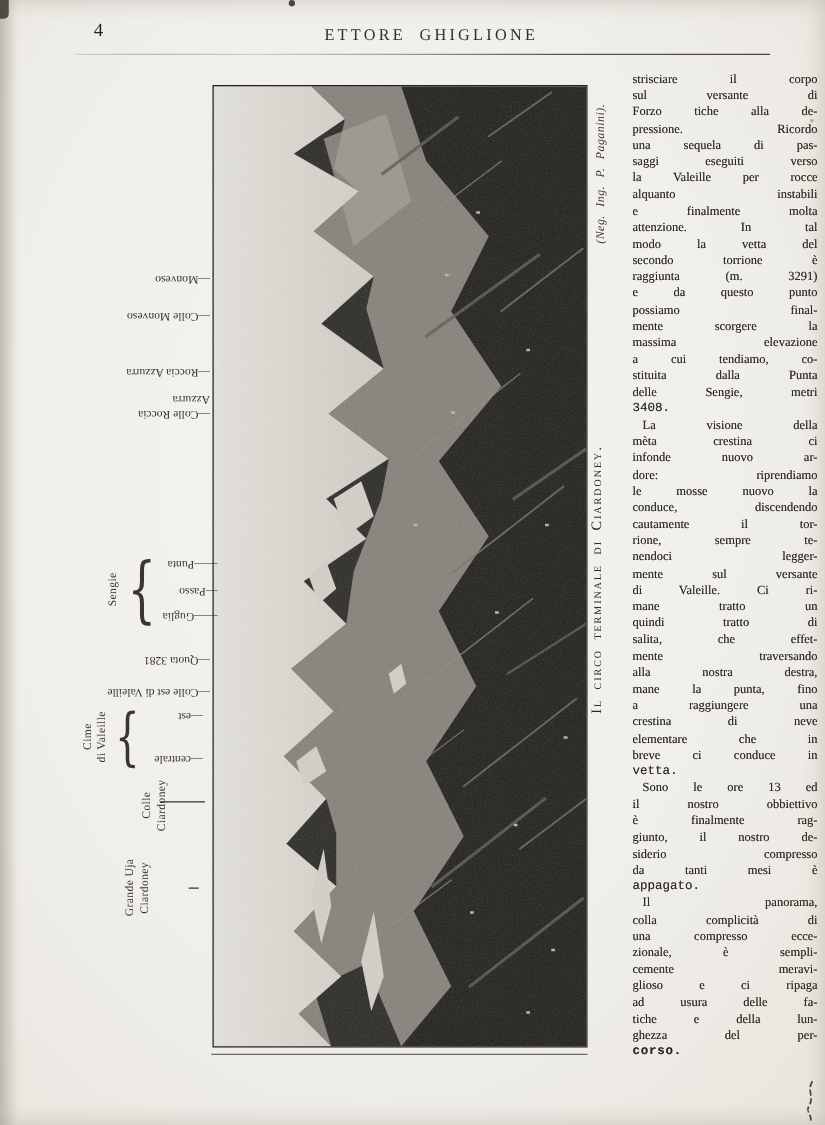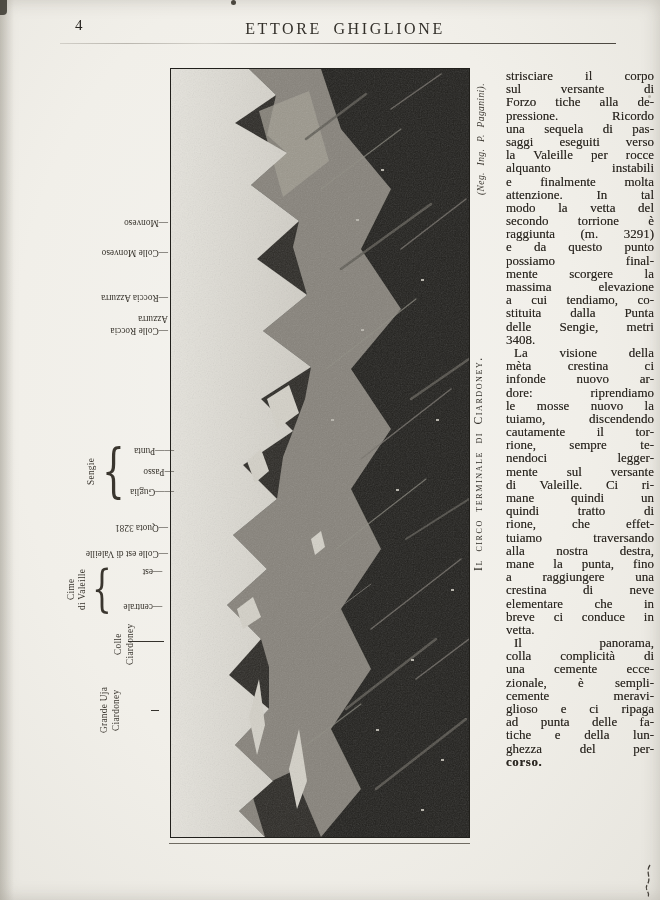--- a/index.html
+++ b/index.html
@@ -6,21 +6,21 @@
   .page{
     position:relative; width:660px; height:900px; overflow:hidden;
     background:radial-gradient(ellipse at 45% 42%, #f4f3ef 0%, #f1efe9 55%, #e7e5de 100%);
     box-shadow: inset 0 0 18px rgba(90,85,70,.25);
     font-family:"Liberation Serif","DejaVu Serif",serif;
     color:#2b2823;
   }
   
   .pagenum{position:absolute;left:75px;top:17px;font-size:15px;color:#26231e;}
   .running-title{position:absolute;left:30px;right:0;top:20px;text-align:center;
-    font-size:16px;letter-spacing:2.6px;color:#33302a;word-spacing:5px;}
+    font-size:13px;letter-spacing:2.6px;color:#33302a;word-spacing:5px;}
   .header-rule{position:absolute;left:60px;top:43px;width:556px;height:1px;
     background:linear-gradient(90deg, rgba(120,115,105,.25) 0%, rgba(120,115,105,.45) 12%,
       rgba(120,115,105,.25) 26%, rgba(100,95,88,.55) 45%, #5a564e 70%, #4c4841 100%);}
   
   .photo-frame{position:absolute;left:170px;top:68px;width:298px;height:768px;
     border:1px solid #21201c; background:#d9d7d0;}
   .photo-frame svg{display:block;width:100%;height:100%;}
   .photo-underline{position:absolute;left:169px;top:843px;width:301px;height:1px;background:#6f6b62;}
   
   .lab{position:absolute;left:56px;width:112px;font-size:9.3px;line-height:11.5px;
@@ -34,24 +34,24 @@
   .gitems{display:flex;flex-direction:column;justify-content:space-between;height:100%;flex:1;}
   .gitems .lab2{font-size:9.3px;line-height:11px;color:#37332c;white-space:nowrap;transform:rotate(180deg);}
   .leader{position:absolute;height:0;border-top:1px solid #35322c;}
   
   .credit{position:absolute;left:476px;top:72px;height:134px;width:14px;
     font-style:italic;font-size:9.5px;letter-spacing:.4px;word-spacing:4px;color:#3a362f;}
   .caption{position:absolute;left:472px;top:336px;height:256px;width:16px;
     font-variant:small-caps;font-size:11.5px;letter-spacing:1.6px;word-spacing:3px;color:#2e2b25;}
   
   .column{position:absolute;left:506px;top:57px;width:148px;
-    font-size:13px;color:#2b2722;text-shadow:0 0 .4px rgba(45,40,30,.55);margin-top:12px;}
+    font-size:10px;color:#2b2722;text-shadow:0 0 .4px rgba(45,40,30,.55);}
   .para{margin:0;}
   .para .line{height:13.2px;line-height:13.2px;text-align:justify;text-align-last:justify;}
-  .para .line:last-child{text-align-last:left;}
+  .para .line:last-child{text-align-last:left;font-family:Liberation Mono, monospace;}
   .para + .para .line:first-child{text-indent:8px;}
   .para:last-child .line:last-child{font-weight:bold;letter-spacing:.6px;}
   
   .edge-left{position:absolute;left:0;top:0;bottom:0;width:14px;
     background:linear-gradient(90deg, rgba(140,135,122,.35), rgba(140,135,122,0));}
   .corner-mark{position:absolute;left:0;top:0;width:7px;height:15px;background:#3a372f;opacity:.85;
     border-bottom-right-radius:4px;}
   .speck-top{position:absolute;left:231px;top:0;width:5px;height:5px;background:#4a463e;border-radius:50%;}
   .speck-right{position:absolute;left:648px;top:95px;width:3px;height:3px;background:#b3b0a7;border-radius:50%;}
   .squiggle{position:absolute;left:642px;top:864px;}
@@ -212,46 +212,55 @@
         <div class="line">stituita dalla Punta</div>
         <div class="line">delle Sengie, metri</div>
         <div class="line">3408.</div>
       </div>
     <div class="para">
         <div class="line">La visione della</div>
         <div class="line">mèta crestina ci</div>
         <div class="line">infonde nuovo ar-</div>
         <div class="line">dore: riprendiamo</div>
         <div class="line">le mosse nuovo la</div>
-        <div class="line">tuiamo, discendendo</div>
+        <div class="line">conduce, discendendo</div>
         <div class="line">cautamente il tor-</div>
         <div class="line">rione, sempre te-</div>
         <div class="line">nendoci legger-</div>
         <div class="line">mente sul versante</div>
         <div class="line">di Valeille. Ci ri-</div>
-        <div class="line">mane quindi un</div>
+        <div class="line">mane tratto un</div>
         <div class="line">quindi tratto di</div>
-        <div class="line">rione, che effet-</div>
-        <div class="line">tuiamo traversando</div>
+        <div class="line">salita, che effet-</div>
+        <div class="line">mente traversando</div>
         <div class="line">alla nostra destra,</div>
         <div class="line">mane la punta, fino</div>
         <div class="line">a raggiungere una</div>
         <div class="line">crestina di neve</div>
         <div class="line">elementare che in</div>
         <div class="line">breve ci conduce in</div>
         <div class="line">vetta.</div>
       </div>
     <div class="para">
+        <div class="line">Sono le ore 13 ed</div>
+        <div class="line">il nostro obbiettivo</div>
+        <div class="line">è finalmente rag-</div>
+        <div class="line">giunto, il nostro de-</div>
+        <div class="line">siderio compresso</div>
+        <div class="line">da tanti mesi è</div>
+        <div class="line">appagato.</div>
+      </div>
+    <div class="para">
         <div class="line">Il panorama,</div>
         <div class="line">colla complicità di</div>
-        <div class="line">una cemente ecce-</div>
+        <div class="line">una compresso ecce-</div>
         <div class="line">zionale, è sempli-</div>
         <div class="line">cemente meravi-</div>
         <div class="line">glioso e ci ripaga</div>
-        <div class="line">ad punta delle fa-</div>
+        <div class="line">ad usura delle fa-</div>
         <div class="line">tiche e della lun-</div>
         <div class="line">ghezza del per-</div>
         <div class="line">corso.</div>
       </div>
   </div>
 
   <div class="edge-left"></div>
   <div class="corner-mark"></div>
   <div class="speck-top"></div>
   <div class="speck-right"></div>

